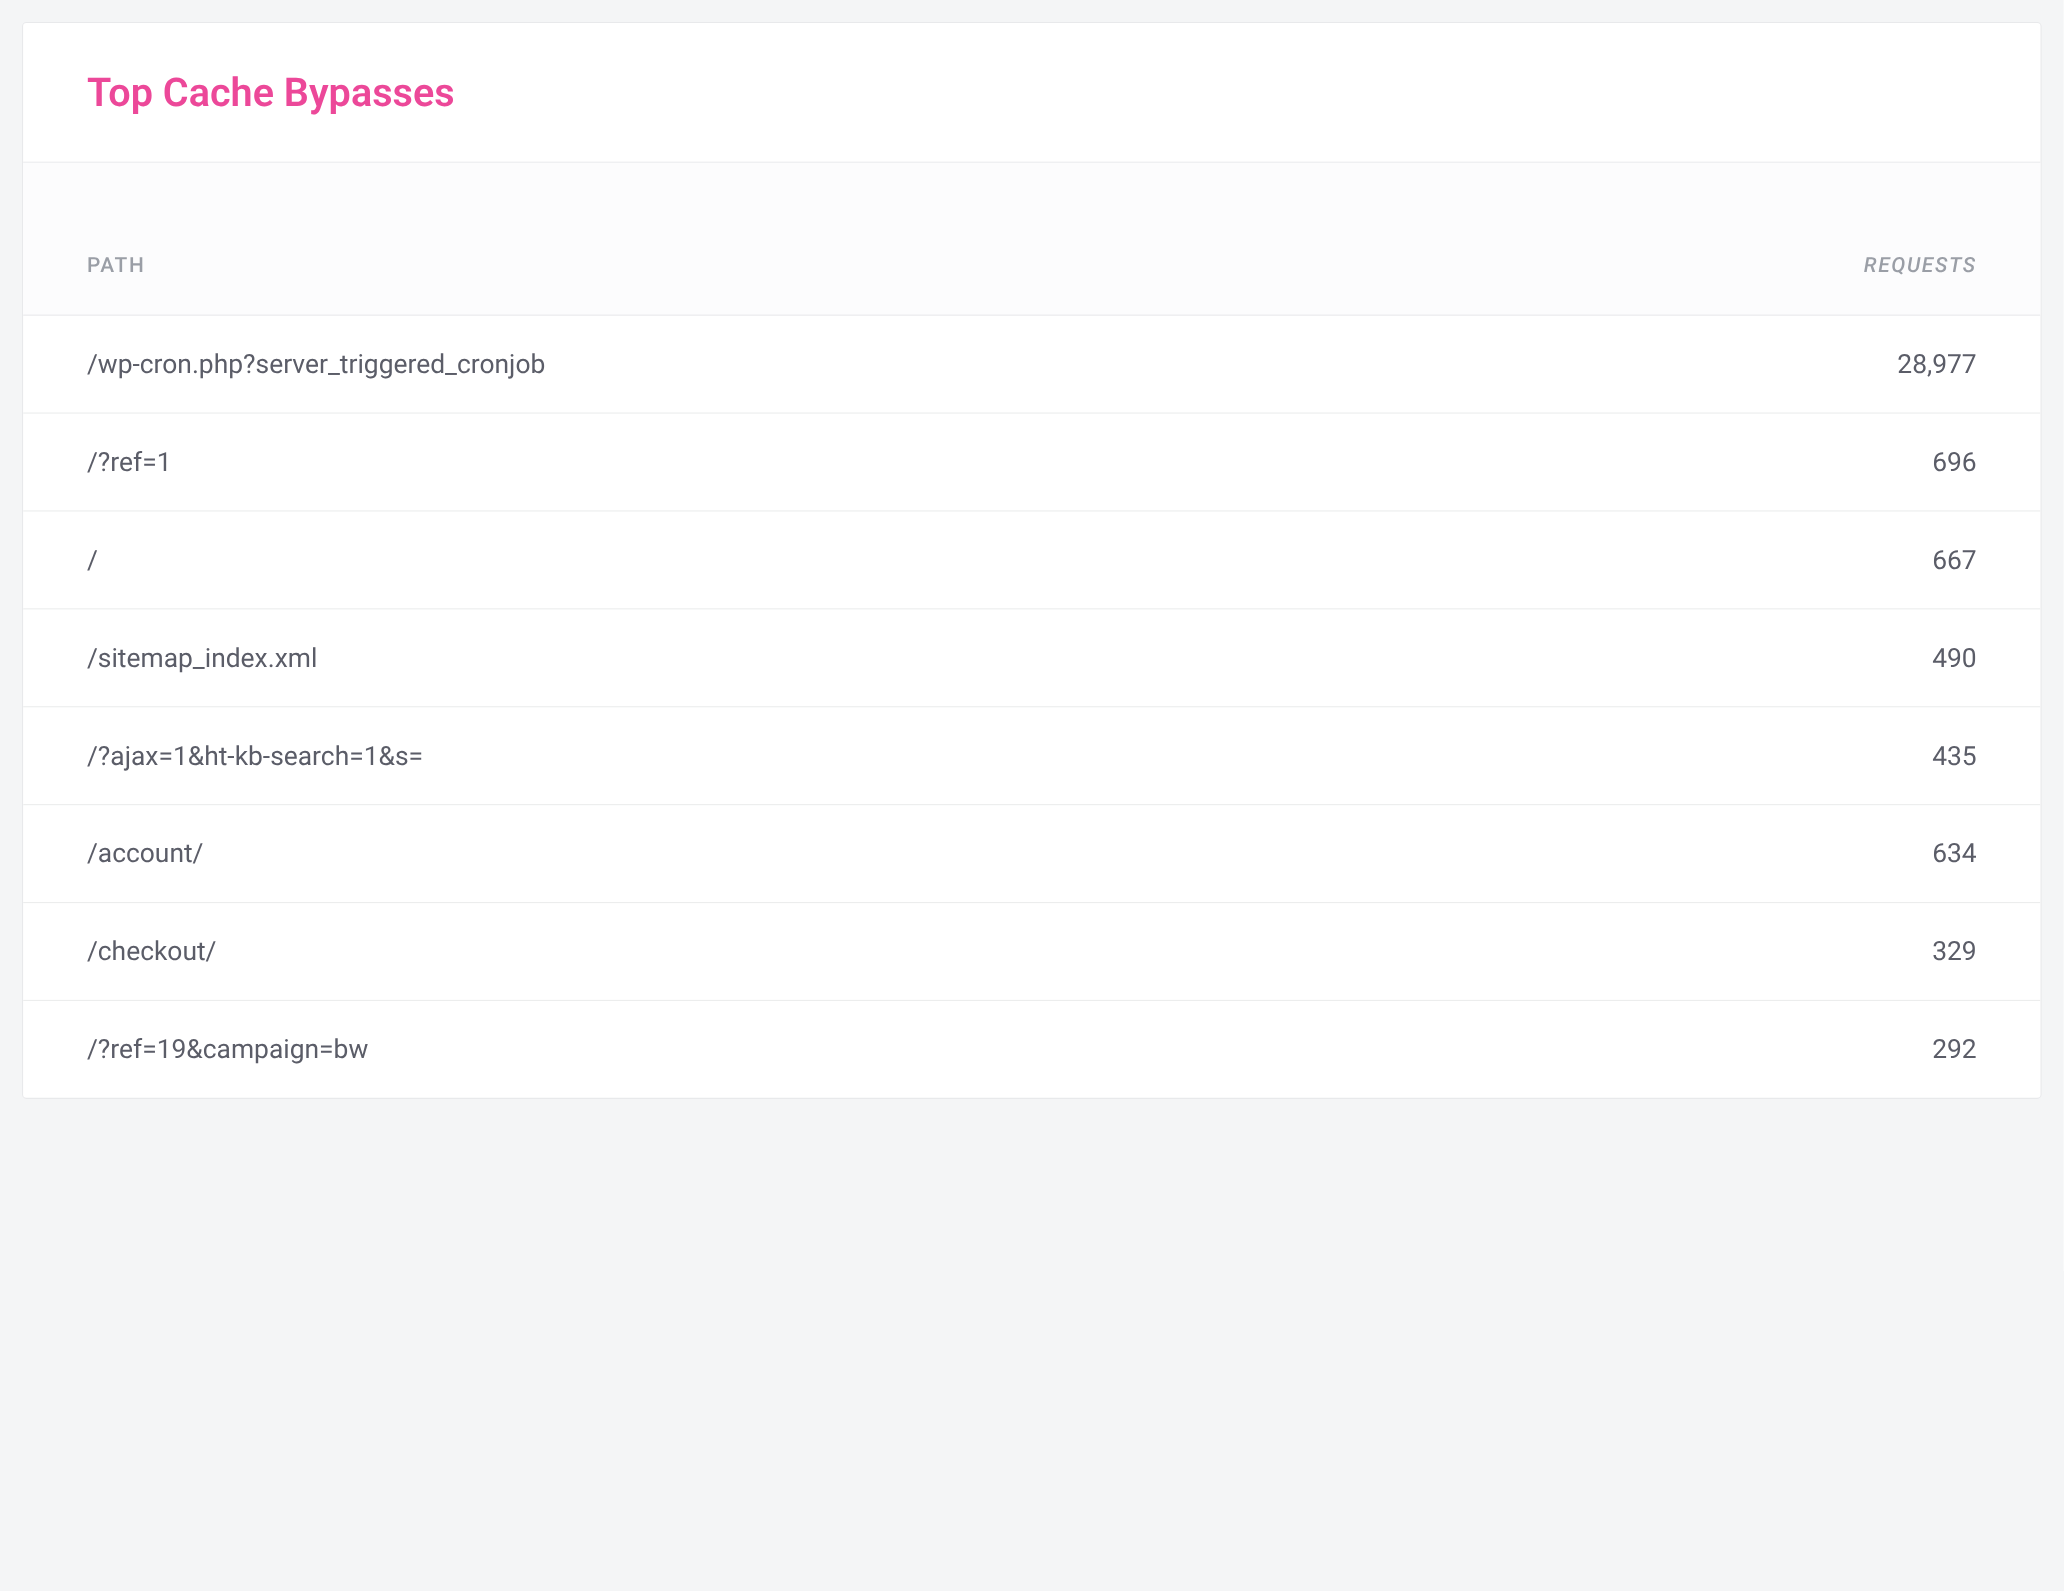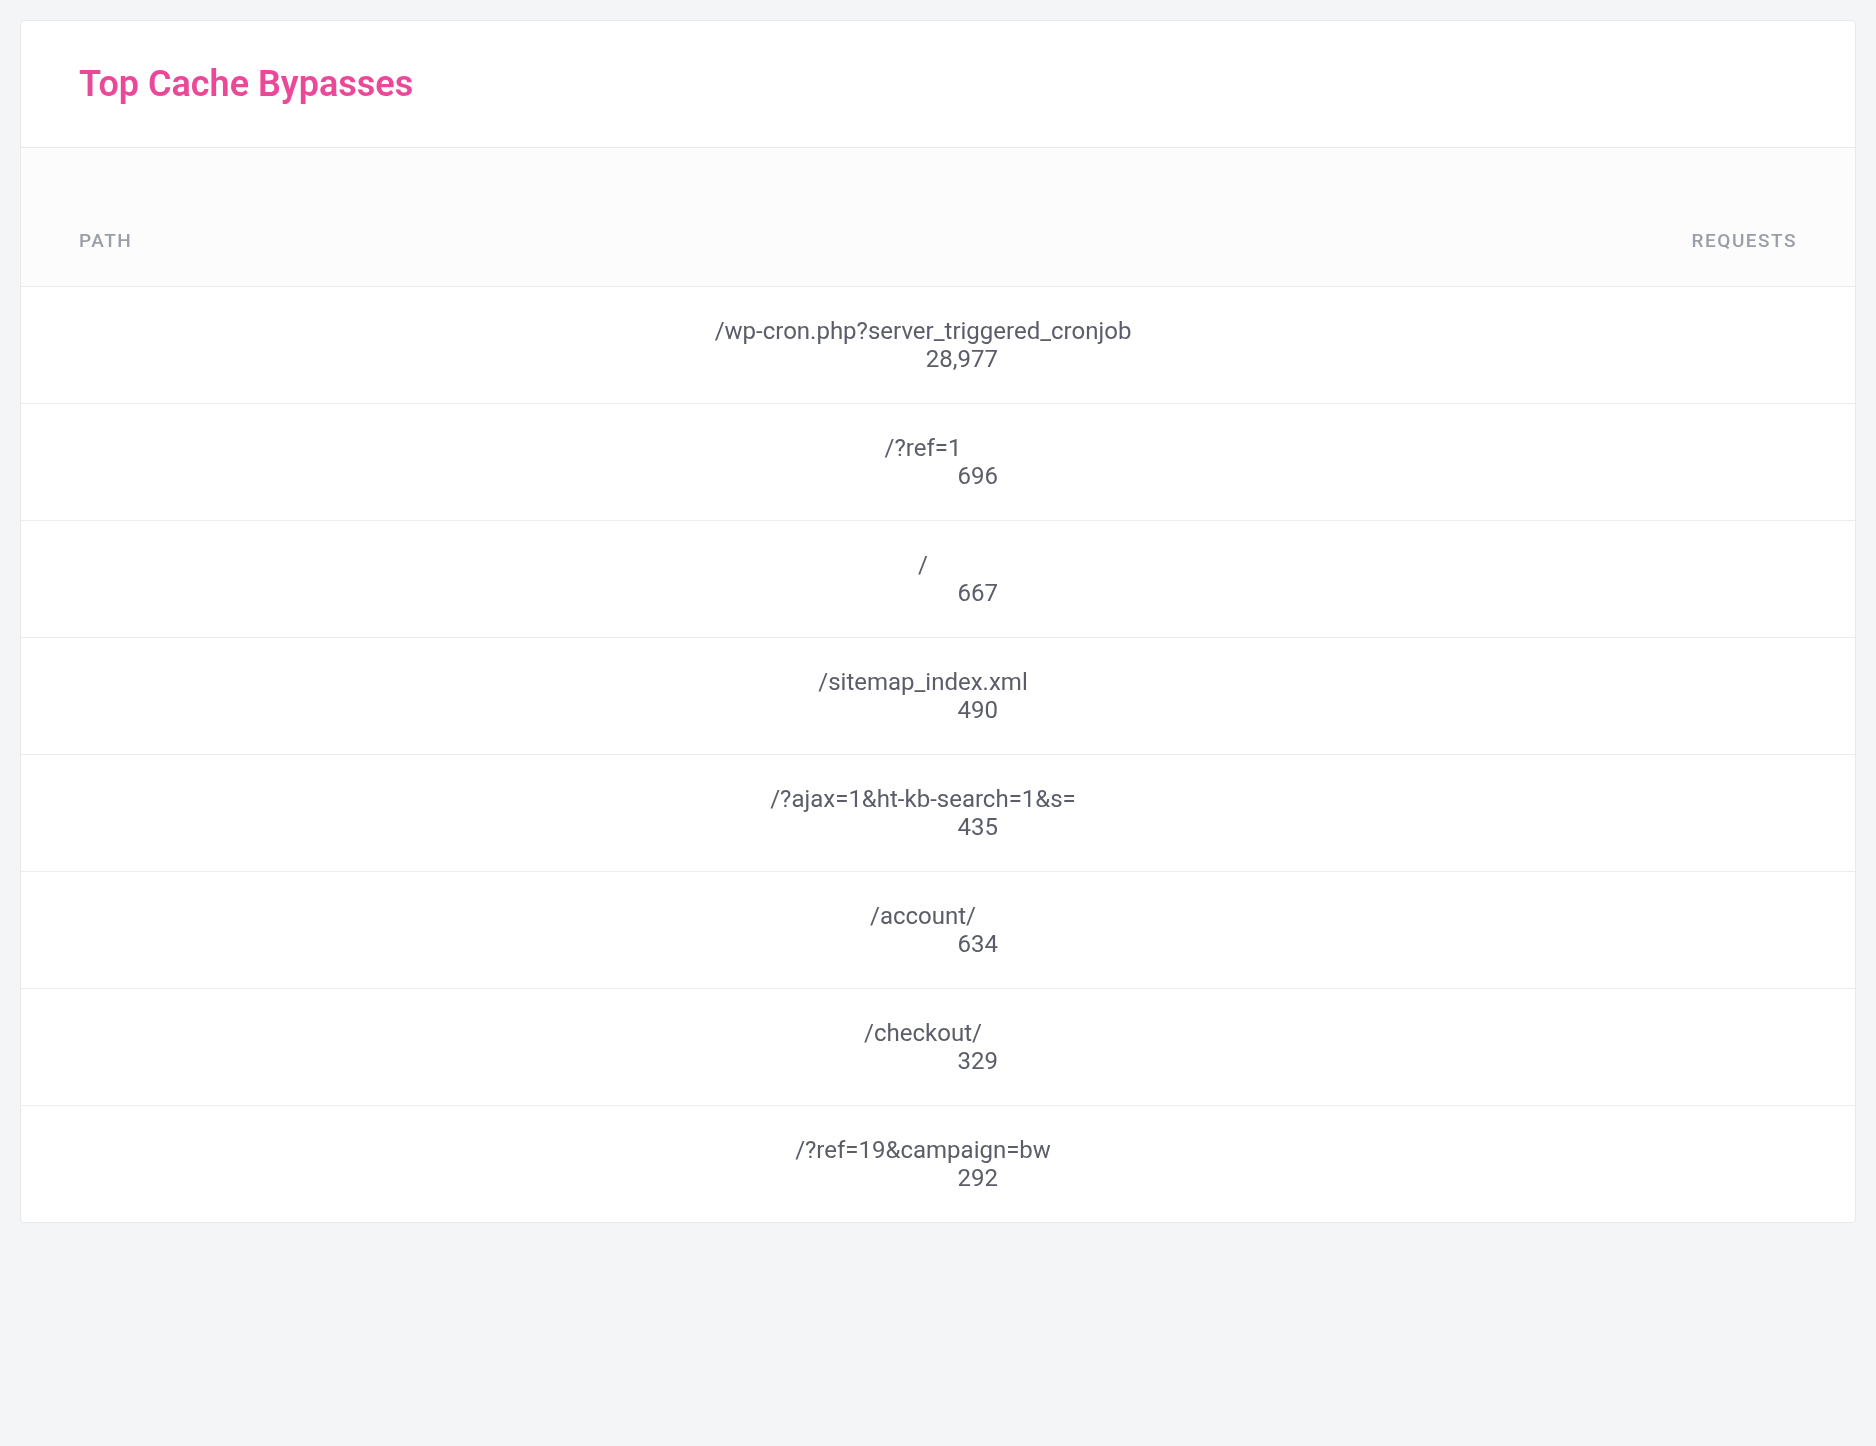--- a/index.html
+++ b/index.html
@@ -38,28 +38,28 @@
     .table-header-cell {
       font-size: 19px;
       font-weight: 500;
       letter-spacing: 1.5px;
       color: #9a9ea6;
       text-transform: uppercase;
       margin-top: 47px;
     }
     .table-header-cell.right {
       text-align: left;
+      font-style: italic;
     }
     .table-row {
       display: flex;
       justify-content: space-between;
       align-items: center;
       padding: 30px 58px;
       border-bottom: 1px solid #eceded;
-      flex-direction: column;
     }
     .table-row:last-child {
       border-bottom: none;
     }
     .cell-path {
       font-size: 24px;
       color: #5b5d68;
       word-break: break-all;
       flex: 1;
       padding-right: 30px;

